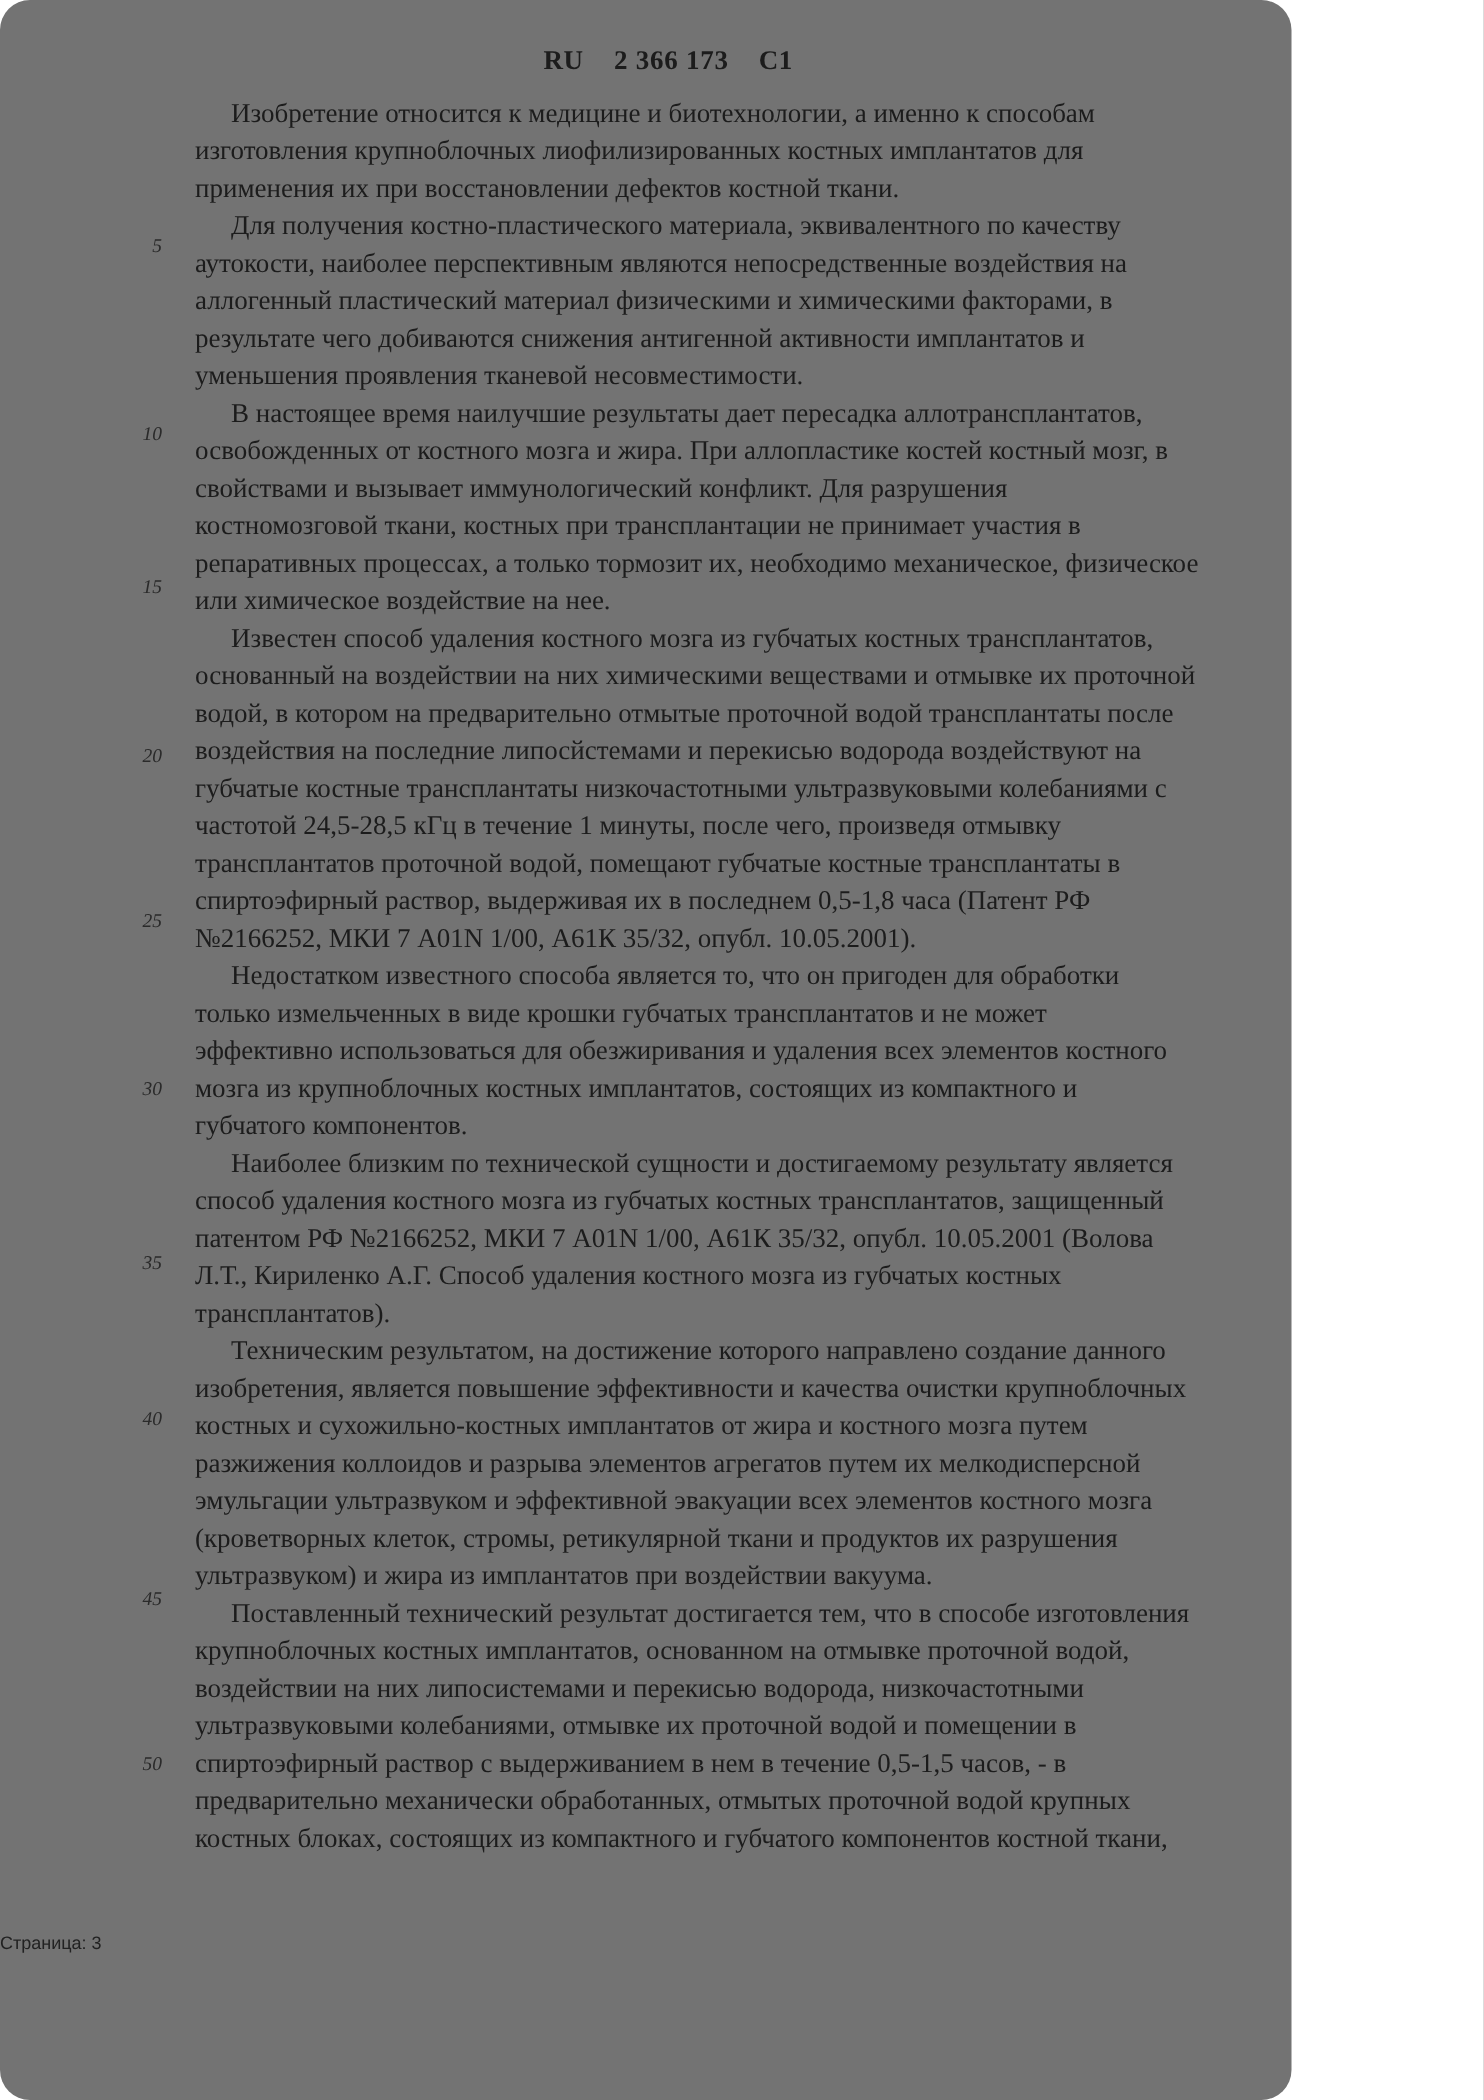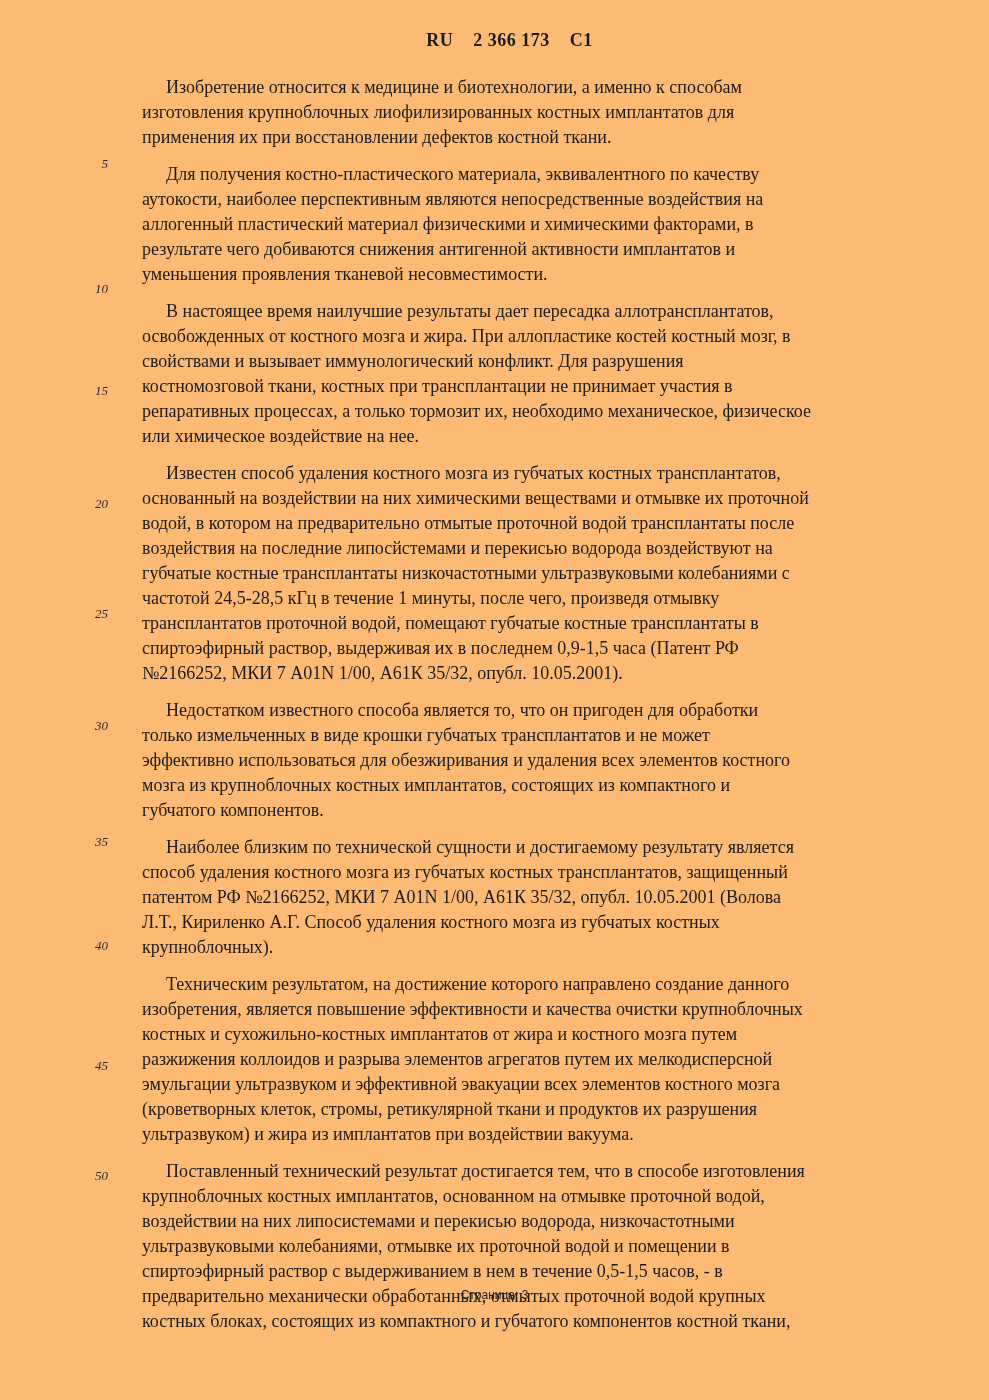--- a/index.html
+++ b/index.html
@@ -2,26 +2,27 @@
 <html><head>
 <meta charset="utf-8">
 <style>
   html, body {
     margin: 0;
     padding: 0;
     background: #ffffff;
   }
   .page {
     position: relative;
-    width: 989px;
+    width: 861px;
     height: 1400px;
-    background: #fdba74;
+    background: #737373;
     color: #1c1c1c;
     overflow: hidden;
     font-family: "Liberation Serif", serif;
+    border-radius: 20px;
   }
   .doc-header {
     position: absolute;
     top: 30px;
     left: 30px;
     right: 0;
     text-align: center;
     font-weight: bold;
     font-size: 18px;
     letter-spacing: 0.5px;
@@ -35,21 +36,21 @@
   }
   .patent-body {
     position: absolute;
     left: 130px;
     top: 63px;
     width: 780px;
     font-size: 18px;
     line-height: 25px;
   }
   .para {
-    margin: 12px;
+    margin: 0;
   }
   .line {
     height: 25px;
     white-space: nowrap;
   }
   .line.first {
     padding-left: 24px;
   }
   .margin-num {
     position: absolute;
@@ -60,21 +61,20 @@
     font-size: 13px;
     line-height: 15px;
     color: #2a2a2a;
     font-family: "Liberation Serif", serif;
   }
   .doc-footer {
     position: absolute;
     top: 1288px;
     left: 0;
     right: 0;
-    text-align: center;
     font-family: "Liberation Sans", sans-serif;
     font-size: 12px;
     color: #222222;
   }
 </style>
 </head>
 <body>
 
 <div class="page">
 
@@ -117,36 +117,36 @@
         <div class="line">или химическое воздействие на нее.</div>
       </div>
       <div class="para">
         <div class="line first">Известен способ удаления костного мозга из губчатых костных трансплантатов,</div>
         <div class="line">основанный на воздействии на них химическими веществами и отмывке их проточной</div>
         <div class="line">водой, в котором на предварительно отмытые проточной водой трансплантаты после</div>
         <div class="line">воздействия на последние липосйстемами и перекисью водорода воздействуют на</div>
         <div class="line">губчатые костные трансплантаты низкочастотными ультразвуковыми колебаниями с</div>
         <div class="line">частотой 24,5-28,5 кГц в течение 1 минуты, после чего, произведя отмывку</div>
         <div class="line">трансплантатов проточной водой, помещают губчатые костные трансплантаты в</div>
-        <div class="line">спиртоэфирный раствор, выдерживая их в последнем 0,9-1,5 часа (Патент РФ</div>
+        <div class="line">спиртоэфирный раствор, выдерживая их в последнем 0,5-1,8 часа (Патент РФ</div>
         <div class="line">№2166252, МКИ 7 A01N 1/00, А61К 35/32, опубл. 10.05.2001).</div>
       </div>
       <div class="para">
         <div class="line first">Недостатком известного способа является то, что он пригоден для обработки</div>
         <div class="line">только измельченных в виде крошки губчатых трансплантатов и не может</div>
         <div class="line">эффективно использоваться для обезжиривания и удаления всех элементов костного</div>
         <div class="line">мозга из крупноблочных костных имплантатов, состоящих из компактного и</div>
         <div class="line">губчатого компонентов.</div>
       </div>
       <div class="para">
         <div class="line first">Наиболее близким по технической сущности и достигаемому результату является</div>
         <div class="line">способ удаления костного мозга из губчатых костных трансплантатов, защищенный</div>
         <div class="line">патентом РФ №2166252, МКИ 7 A01N 1/00, А61К 35/32, опубл. 10.05.2001 (Волова</div>
         <div class="line">Л.Т., Кириленко А.Г. Способ удаления костного мозга из губчатых костных</div>
-        <div class="line">крупноблочных).</div>
+        <div class="line">трансплантатов).</div>
       </div>
       <div class="para">
         <div class="line first">Техническим результатом, на достижение которого направлено создание данного</div>
         <div class="line">изобретения, является повышение эффективности и качества очистки крупноблочных</div>
         <div class="line">костных и сухожильно-костных имплантатов от жира и костного мозга путем</div>
         <div class="line">разжижения коллоидов и разрыва элементов агрегатов путем их мелкодисперсной</div>
         <div class="line">эмульгации ультразвуком и эффективной эвакуации всех элементов костного мозга</div>
         <div class="line">(кроветворных клеток, стромы, ретикулярной ткани и продуктов их разрушения</div>
         <div class="line">ультразвуком) и жира из имплантатов при воздействии вакуума.</div>
       </div>

